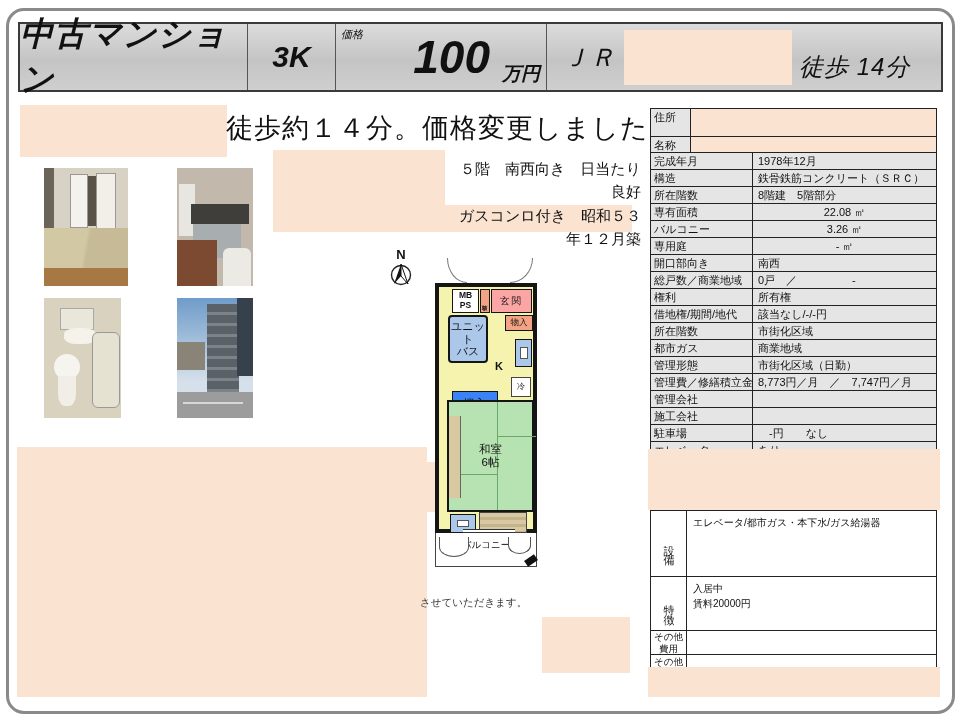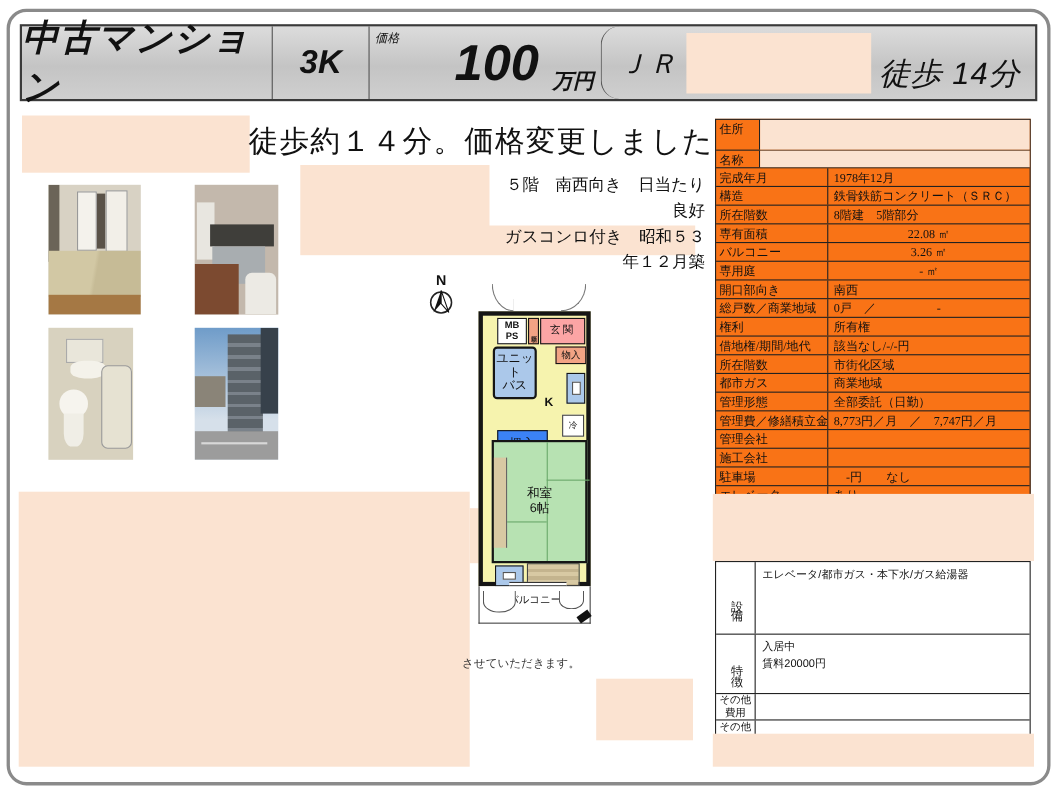--- a/index.html
+++ b/index.html
@@ -13,23 +13,23 @@
   .header-bar{left:18px;top:22px;width:925px;height:70px;
               background:linear-gradient(180deg,#dcdcdc,#c4c4c4 55%,#cfcfcf);
               border:2px solid #3a3a3a;display:flex;box-sizing:border-box;font-style:italic;}
   .hsec{box-sizing:border-box;height:100%;display:flex;align-items:center;justify-content:center;}
   .hs1{width:227px;font-size:33px;font-weight:bold;letter-spacing:1px;}
   .hs2{width:88px;font-size:30px;font-weight:bold;border-left:1px solid #555;}
   .hs3{width:211px;border-left:1px solid #555;position:relative;}
   .price-label{position:absolute;left:5px;top:3px;font-size:11px;}
   .price-num{position:absolute;right:56px;top:6px;font-size:46px;font-weight:bold;}
   .price-unit{position:absolute;right:6px;bottom:3px;font-size:19px;font-weight:bold;}
-  .hs4{flex:1;border-left:1px solid #555;justify-content:flex-start;padding-left:16px;gap:7px;border-radius:17px;}
+  .hs4{flex:1;border-left:1px solid #555;justify-content:flex-start;padding-left:16px;gap:7px;}
   .rail{font-size:25px;letter-spacing:2px;}
-  .walk{font-size:28px;letter-spacing:1px;margin-top:20px;}
+  .walk{font-size:24px;letter-spacing:1px;margin-top:20px;}
   
   .redact{background:#fbe3d1;}
   
   .headline{left:226px;top:110px;width:420px;font-size:27px;font-weight:500;letter-spacing:1px;white-space:nowrap;}
   .pink-mid{left:273px;top:150px;width:359px;height:82px;}
   .white-notch{left:445px;top:149px;width:196px;height:56px;background:#fff;
                text-align:right;font-size:15px;line-height:1.55;padding-top:8px;box-sizing:border-box;}
   .fine-print{left:420px;top:596px;font-size:10.5px;color:#333;}
   
   .photo{overflow:hidden;}
@@ -45,21 +45,21 @@
          border-bottom-right-radius:100% 100%;}
   .unit{position:absolute;left:0;top:33px;width:102px;height:250px;border:4px solid #151515;background:#f6f3ae;}
   .room{position:absolute;display:flex;align-items:center;justify-content:center;
         font-size:11px;line-height:1.15;text-align:center;white-space:pre-line;}
   .balcony{position:absolute;left:0;top:283px;width:102px;height:34px;
            border:1.5px solid #444;border-top:none;background:#fff;}
   .balcony-label{position:absolute;left:0;right:0;top:6px;text-align:center;font-size:9.5px;}
   .pot{position:absolute;border:1px solid #555;border-top:none;border-radius:0 0 50% 50%;background:#fff;}
   .bcorner{position:absolute;right:-1px;bottom:2px;width:12px;height:7px;background:#111;transform:rotate(-35deg);}
   
-  .tbl{left:650px;top:108px;width:287px;border:1.5px solid #222;box-sizing:border-box;background:#f97316;font-family:Liberation Serif, serif;}
+  .tbl{left:650px;top:108px;width:287px;border:1.5px solid #222;box-sizing:border-box;background:#e5e5e5;}
   .trow{display:flex;border-bottom:1px solid #222;height:17px;box-sizing:border-box;}
   .trow:last-child{border-bottom:none;}
   .trow.tall{height:28px;}
   .trow.name{height:16px;}
   .tlabel{width:102px;border-right:1px solid #222;font-size:11px;font-weight:500;
           padding:1px 0 0 3px;box-sizing:border-box;white-space:nowrap;overflow:hidden;}
   .tlabel.w40{width:40px;}
   .tvalue{flex:1;font-size:11px;padding:1px 0 0 5px;box-sizing:border-box;white-space:nowrap;overflow:hidden;}
   .tvalue.center{text-align:center;padding-left:0;}
   .tvalue.pinkfill{background:#fbe3d1;}
@@ -247,21 +247,21 @@
   <div class="trow">
       <div class="tlabel">所在階数</div>
       <div class="tvalue">市街化区域</div>
     </div>
   <div class="trow">
       <div class="tlabel">都市ガス</div>
       <div class="tvalue">商業地域</div>
     </div>
   <div class="trow">
       <div class="tlabel">管理形態</div>
-      <div class="tvalue">全部委託（日勤）</div>
+      <div class="tvalue">市街化区域（日勤）</div>
     </div>
   <div class="trow">
       <div class="tlabel">管理費／修繕積立金</div>
       <div class="tvalue">8,773円／月　／　7,747円／月</div>
     </div>
   <div class="trow">
       <div class="tlabel">管理会社</div>
       <div class="tvalue"></div>
     </div>
   <div class="trow">

